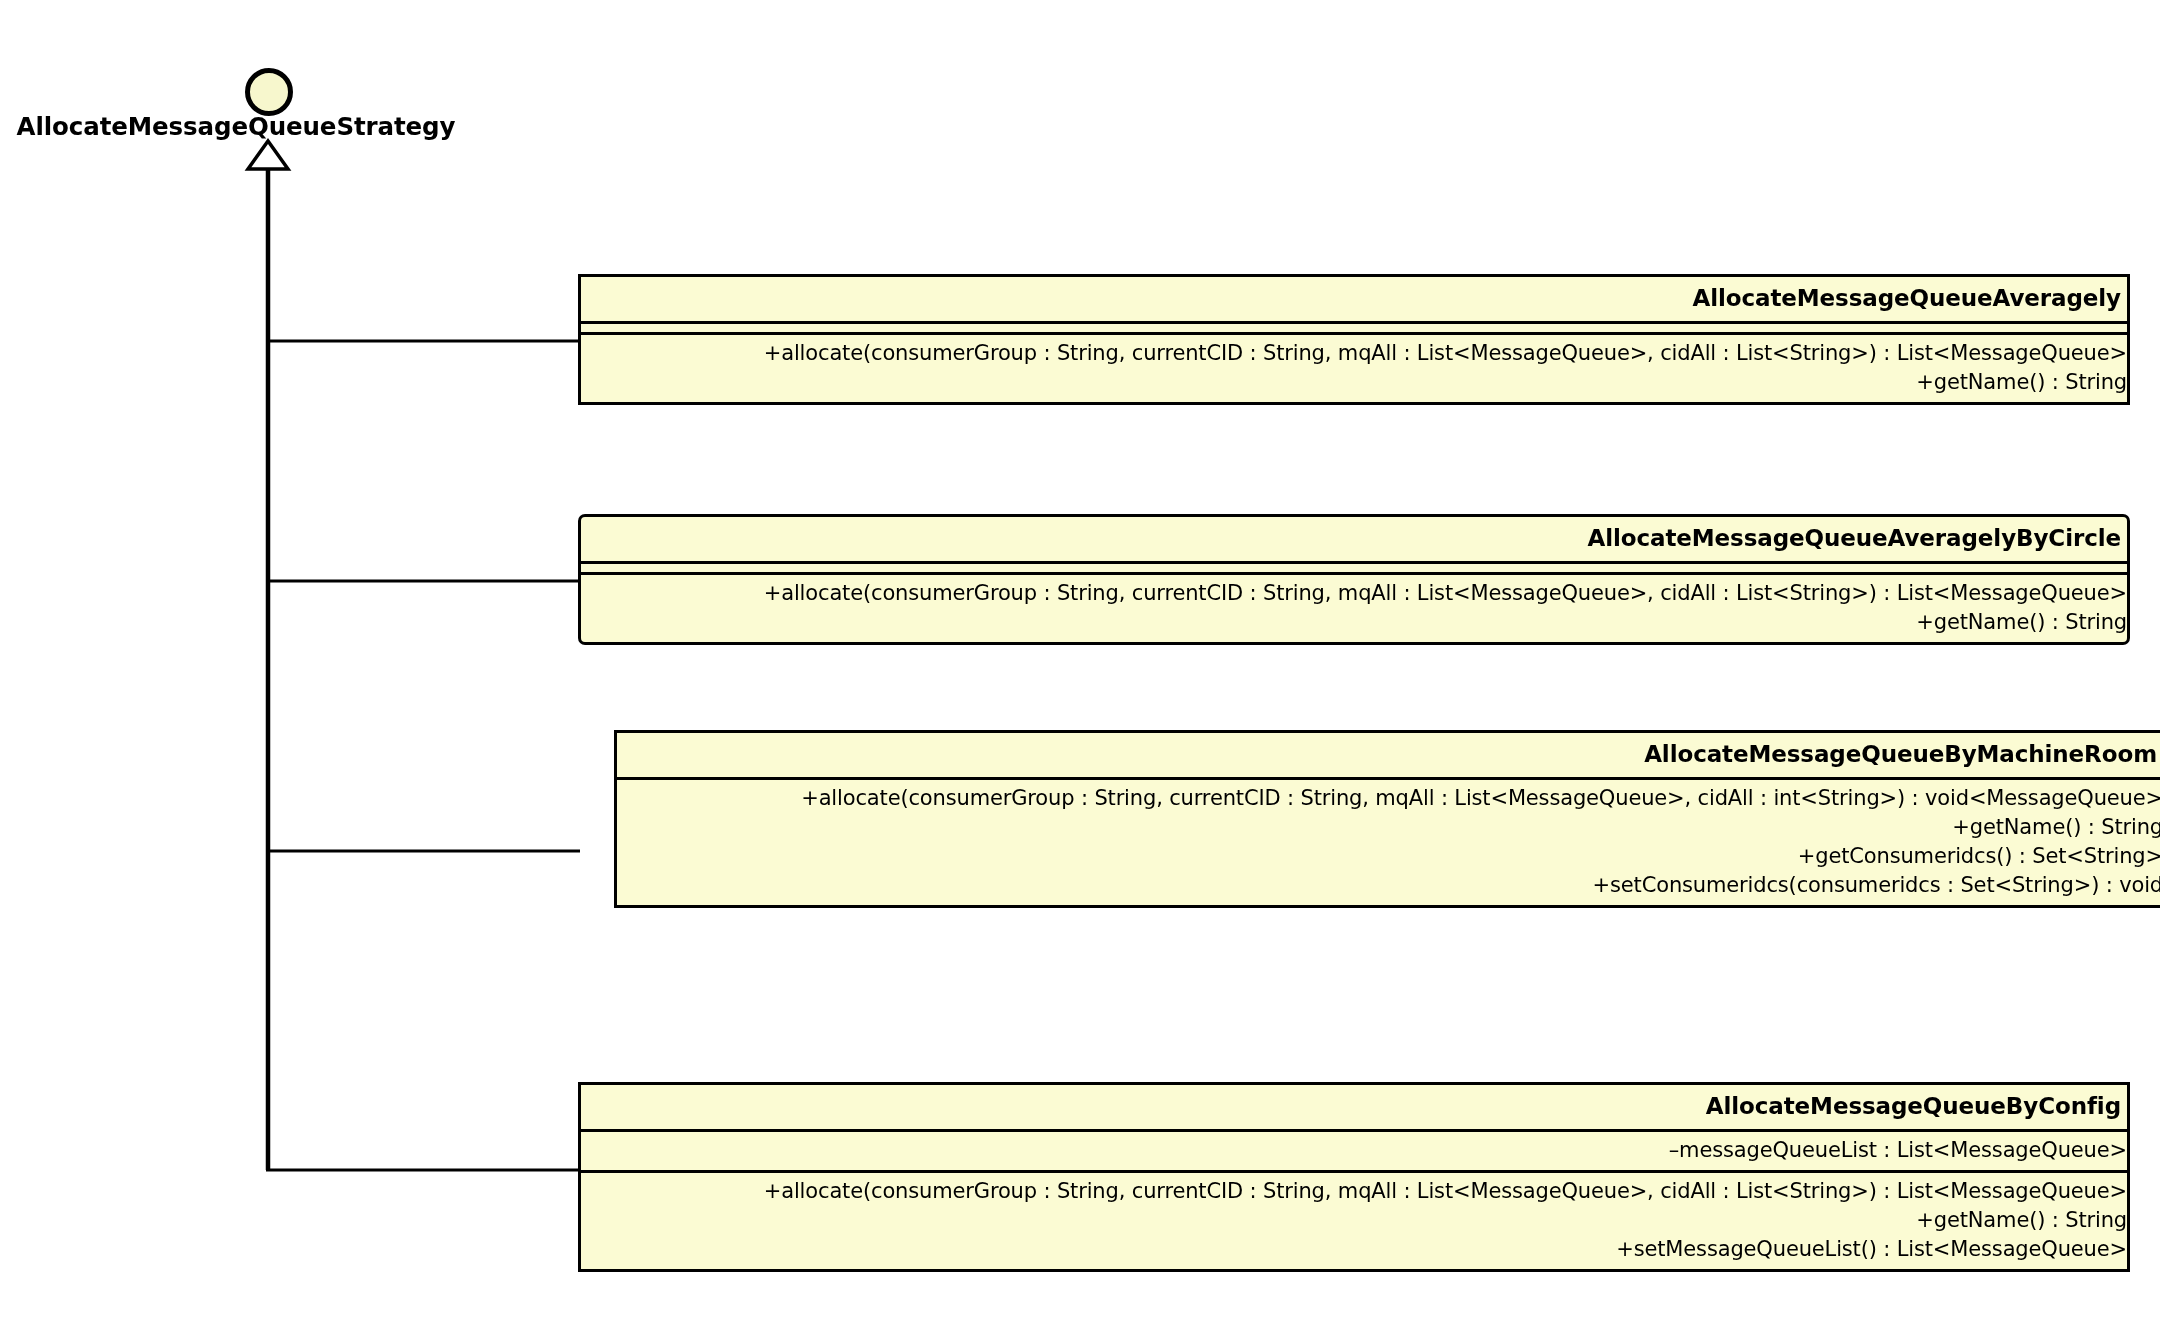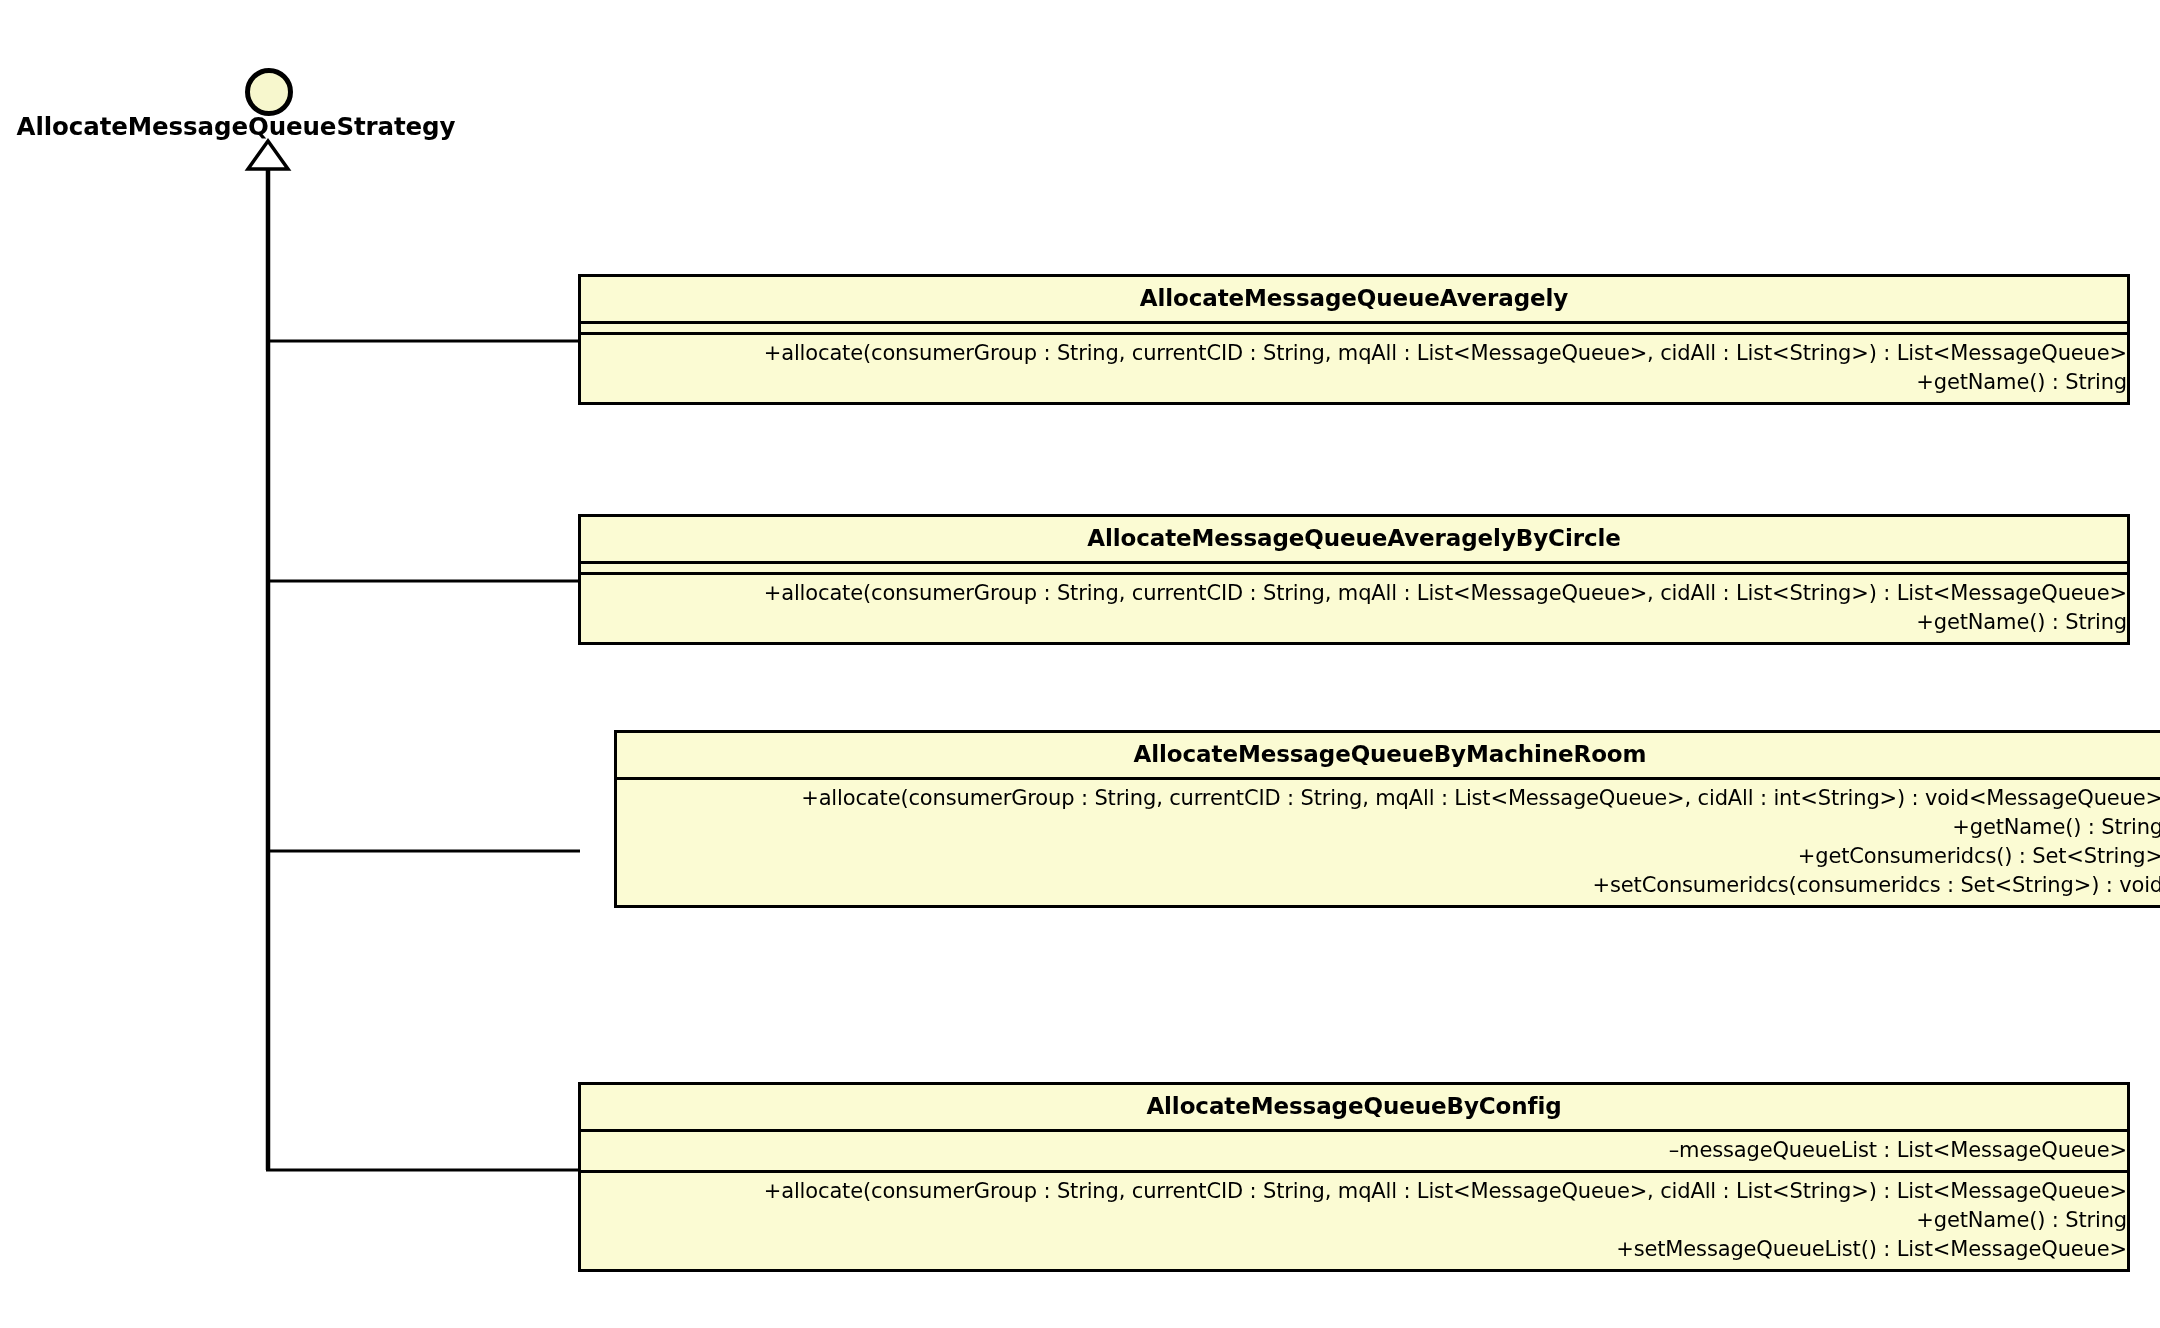--- a/index.html
+++ b/index.html
@@ -67,21 +67,21 @@
   
   .class-box {
     position: absolute;
     left: 578px;
     width: 1552px;
     background: #fbfbd3;
     border: 3px solid #000000;
     box-sizing: border-box;
   }
   .class-title {
-    text-align: center;
+    text-align: right;
     font-size: 23px;
     font-weight: bold;
     letter-spacing: -0.1px;
     padding: 9px 6px 11px 6px;
     line-height: 1.05;
     white-space: nowrap;
     overflow: hidden;
   }
   .compartment {
     border-top: 3px solid #000000;
@@ -129,21 +129,21 @@
 
   <div class="class-box" style="top:274px;">
     <div class="class-title">AllocateMessageQueueAveragely</div>
     <div class="compartment empty"></div>
     <div class="compartment">
       <div class="member"><span class="vis">+</span><span>allocate(consumerGroup : String, currentCID : String, mqAll : List&lt;MessageQueue&gt;, cidAll : List&lt;String&gt;) : List&lt;MessageQueue&gt;</span></div>
       <div class="member"><span class="vis">+</span><span>getName() : String</span></div>
     </div>
   </div>
 
-  <div class="class-box" style="top:514px;">
+  <div class="class-box" style="top:514px;border-radius:7px;">
     <div class="class-title">AllocateMessageQueueAveragelyByCircle</div>
     <div class="compartment empty"></div>
     <div class="compartment">
       <div class="member"><span class="vis">+</span><span>allocate(consumerGroup : String, currentCID : String, mqAll : List&lt;MessageQueue&gt;, cidAll : List&lt;String&gt;) : List&lt;MessageQueue&gt;</span></div>
       <div class="member"><span class="vis">+</span><span>getName() : String</span></div>
     </div>
   </div>
 
   <div class="class-box" style="top:730px;margin-left:36px;">
     <div class="class-title">AllocateMessageQueueByMachineRoom</div>

